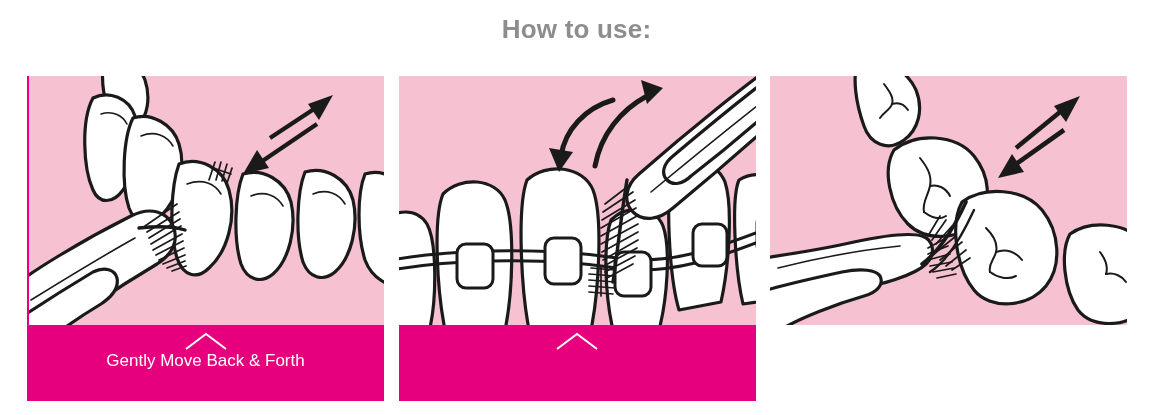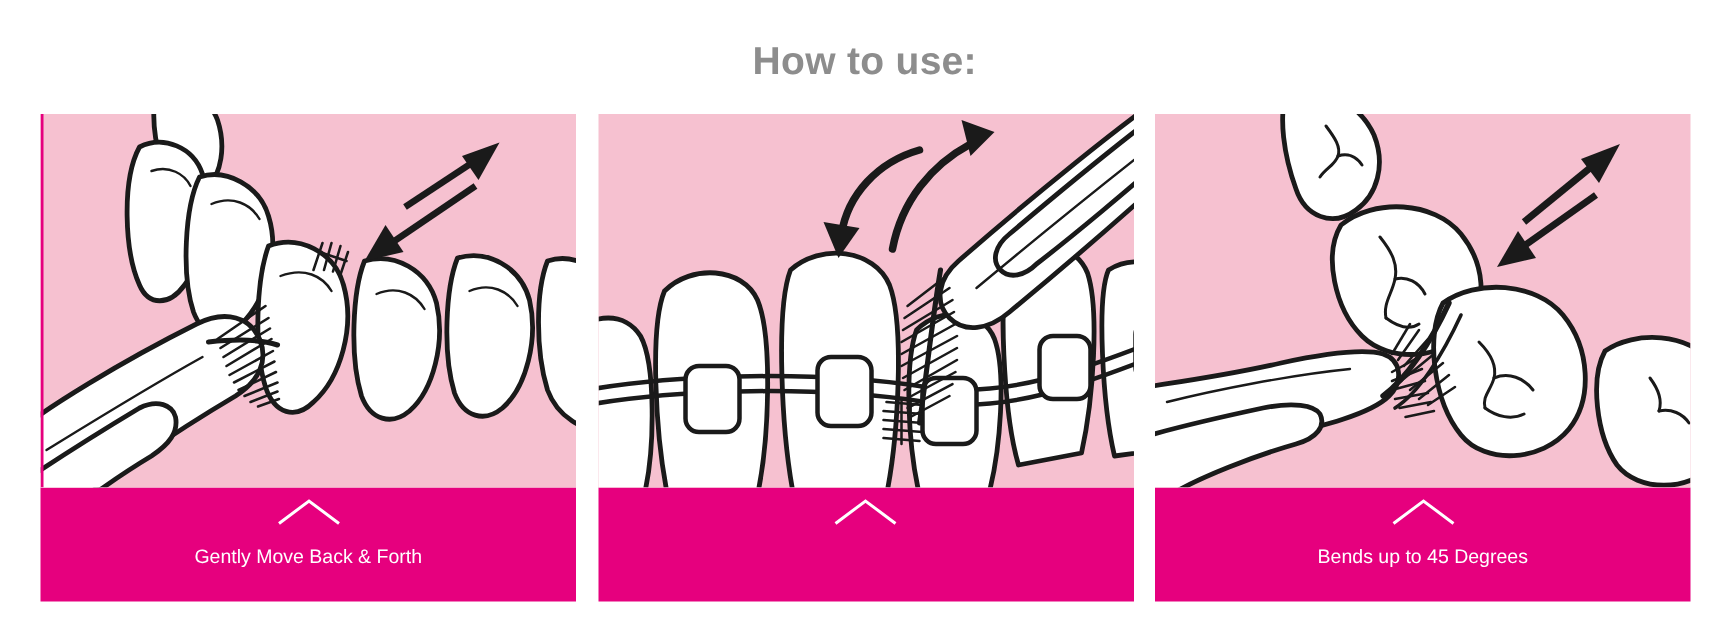--- a/index.html
+++ b/index.html
@@ -17,21 +17,20 @@
   #page-title {
     position: absolute;
     left: 0;
     top: 14px;
     width: 1153px;
     text-align: center;
     font-size: 26px;
     font-weight: bold;
     color: #8d8d8d;
     letter-spacing: 0.2px;
-    margin-top: 11px;
   }
   .panels {
     position: absolute;
     left: 27px;
     top: 76px;
     width: 1100px;
     height: 325px;
     display: flex;
     justify-content: space-between;
   }
@@ -73,23 +72,22 @@
     box-sizing: border-box;
     padding-top: 6px;
   }
   .caret {
     display: block;
     width: 46px;
     height: 20px;
   }
   .caption-text {
     color: #ffffff;
-    font-size: 13px;
+    font-size: 17px;
     line-height: 20px;
-    margin-top: 10px;
     white-space: nowrap;
     font-family: "Liberation Sans", sans-serif;
   }
 </style>
 </head>
 <body>
 
 <div id="page-title">How to use:</div>
 
 <div class="panels">
@@ -314,21 +312,15 @@
         <g stroke="#1a1a1a" stroke-width="4.6" stroke-linecap="butt">
           <line x1="246" y1="72" x2="290" y2="36"></line>
         </g>
         <polygon points="310,20 284,30 296,46" fill="#1a1a1a"></polygon>
         <g stroke="#1a1a1a" stroke-width="4.6" stroke-linecap="butt">
           <line x1="294" y1="54" x2="246" y2="88"></line>
         </g>
         <polygon points="228,102 254,96 242,78" fill="#1a1a1a"></polygon>
       </svg>
     </div>
-    <div class="panel-caption">
-      <svg class="caret" viewBox="0 0 46 20">
-        <path d="M3 18 L 23 3 L 43 18" fill="none" stroke="#ffffff" stroke-width="2"></path>
-      </svg>
-      <div class="caption-text">Bends up to 45 Degrees</div>
-    </div>
   </div>
 
 </div>
 
 </body></html>

